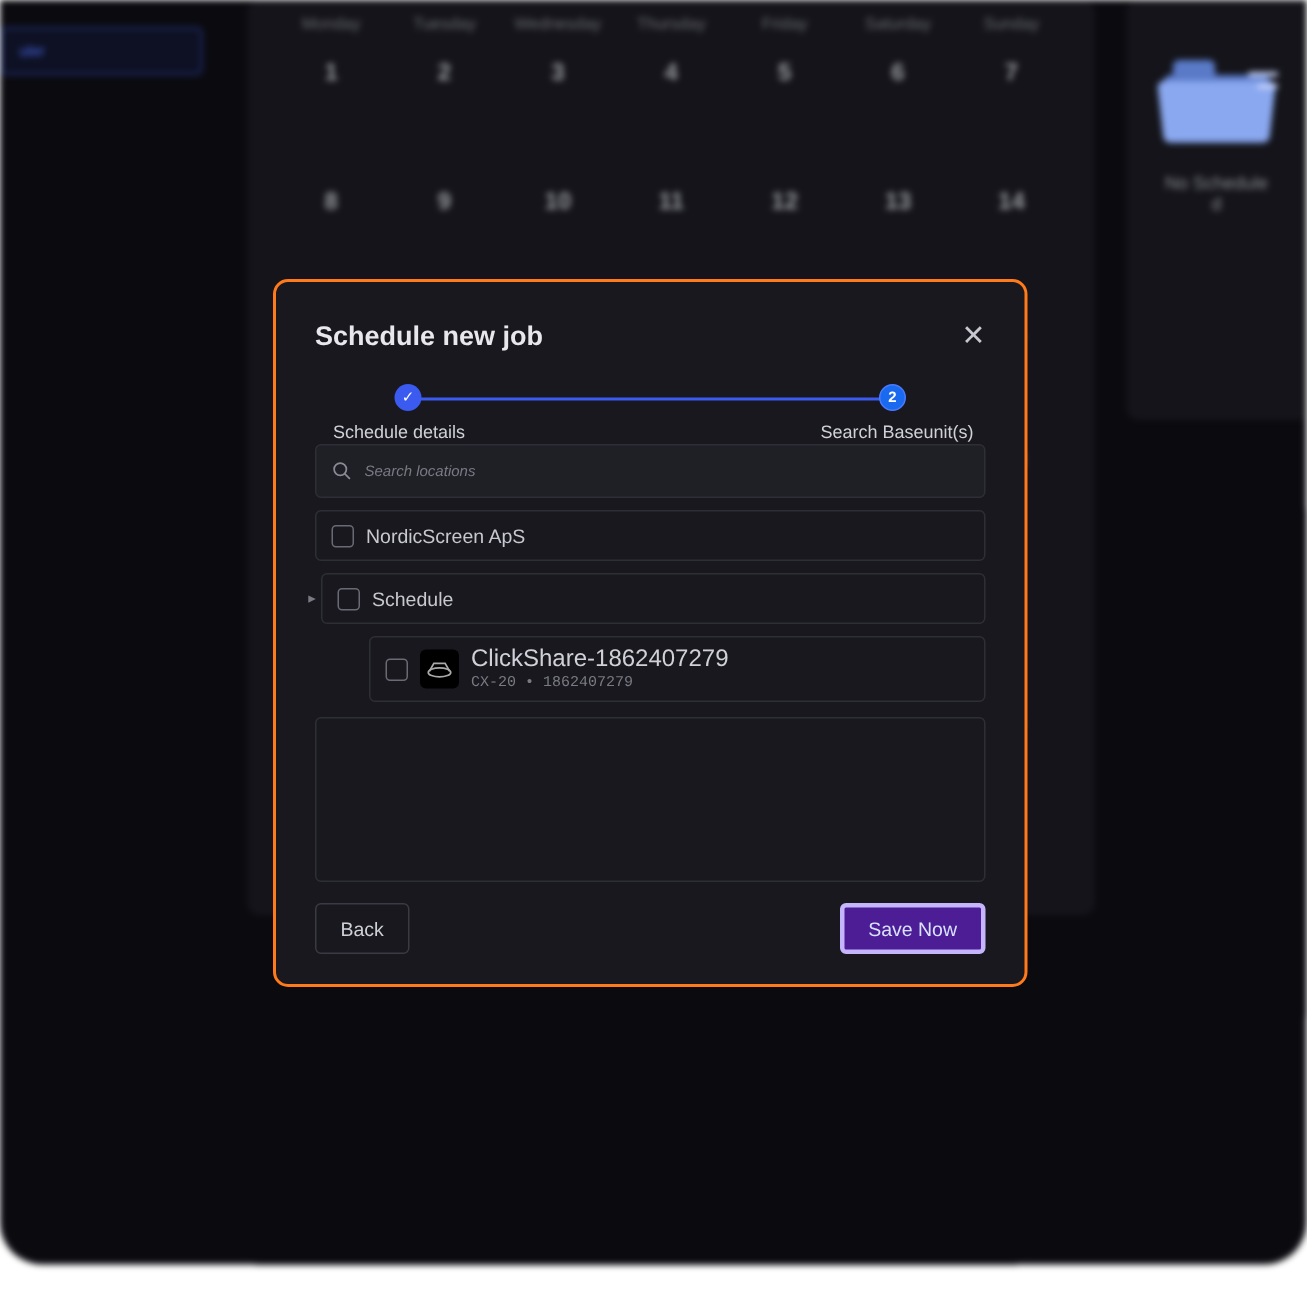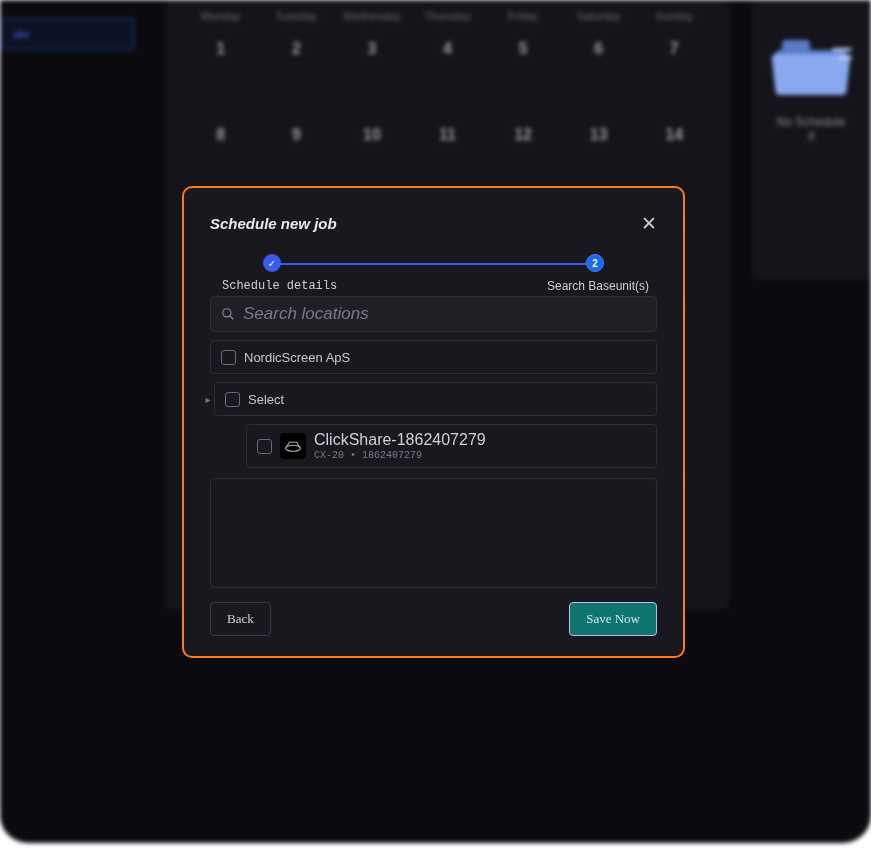--- a/index.html
+++ b/index.html
@@ -78,45 +78,45 @@
       width: 503px;
       height: 472px;
       background: #18181e;
       border: 2px solid #ff7a1a;
       border-radius: 10px;
       padding: 26px 26px 20px 26px;
       display: flex;
       flex-direction: column;
     }
     .modal-header { display: flex; justify-content: space-between; align-items: center; margin-bottom: 20px; }
-    .modal-title { color: #e8e8ec; font-size: 15px; font-weight: 600; font-style: italic; }
+    .modal-title { color: #e8e8ec; font-size: 18px; font-weight: 600; }
     .close-btn { color: #c8c8d0; font-size: 19px; cursor: pointer; background: none; border: none; line-height: 1; }
 
     .stepper { position: relative; height: 44px; margin: 0 48px 14px 48px; }
     .step-line { position: absolute; top: 10px; left: 14px; right: 14px; height: 2px; background: #3a5af0; }
     .step-dot { position: absolute; top: 1px; width: 18px; height: 18px; border-radius: 50%; display: flex; align-items: center; justify-content: center; font-size: 10px; color: #fff; }
     .step-dot.done { left: 5px; background: #3a5af0; }
     .step-dot.current { right: 5px; background: #1a6af0; border: 1px solid #4a7aff; font-weight: 600; }
     .step-label { position: absolute; top: 26px; font-size: 12px; color: #d0d0d8; white-space: nowrap; }
-    .step-label.l1 { left: -36px; font-family: Liberation Mono, monospace; }
+    .step-label.l1 { left: -36px; }
     .step-label.l2 { right: -40px; }
 
     .content-area { flex: 1; display: flex; flex-direction: column; gap: 8px; }
     .search-box {
       display: flex; align-items: center; gap: 8px;
       height: 36px;
       background: #1f1f26;
       border: 1px solid #2e2e36;
       border-radius: 4px;
       padding: 0 10px;
     }
     .search-box svg { flex-shrink: 0; }
     .search-box input {
       flex: 1; background: transparent; border: none; outline: none;
-      color: #c8c8d0; font-size: 17px; font-style: italic;
+      color: #c8c8d0; font-size: 10px; font-style: italic;
     }
     .search-box input::placeholder { color: #7a7a84; font-style: italic; }
 
     .tree-row {
       display: flex; align-items: center; gap: 8px;
       height: 34px;
       border: 1px solid #2e2e36;
       border-radius: 4px;
       padding: 0 10px;
       color: #c8c8d0;
@@ -133,22 +133,22 @@
     .device-meta { display: flex; flex-direction: column; line-height: 1.2; }
     .device-name { font-size: 16px; color: #d0d0d8; }
     .device-sub { font-size: 10px; color: #7a7a84; font-family: Liberation Mono, monospace; }
     .spacer { flex: 1; border: 1px solid #2e2e36; border-radius: 4px; margin-top: 2px; min-height: 110px; }
 
     .modal-footer { display: flex; justify-content: space-between; margin-top: 14px; }
     .btn {
       height: 34px; padding: 0 16px; border-radius: 4px; font-size: 13px; font-weight: 500;
       cursor: pointer; display: flex; align-items: center;
     }
-    .btn-back { background: transparent; border: 1px solid #3a3a44; color: #d0d0d8; font-family: Liberation Serif, serif; }
-    .btn-primary { background: #0f766e; border: 1px solid #c4b5fd; color: #d8e2ff; font-family: Liberation Serif, serif; }
+    .btn-back { background: transparent; border: 1px solid #3a3a44; color: #d0d0d8; }
+    .btn-primary { background: #4c1d95; border: 3px solid #c4b5fd; color: #d8e2ff; }
   </style>
 </head>
 <body>
 
 <div class="app-background">
   <div class="sidebar-item-bg">
     <span>uler</span>
   </div>
   <div class="calendar-bg">
     <div class="cal-headers">
@@ -259,21 +259,21 @@
 
     <div class="tree-row">
       <div class="checkbox"></div>
       <span>NordicScreen ApS</span>
     </div>
 
     <div class="level-1-wrap">
       <div class="expand-chevron">▸</div>
       <div class="tree-row" style="flex:1;">
         <div class="checkbox"></div>
-        <span>Select</span>
+        <span>Schedule</span>
       </div>
     </div>
 
     <div class="tree-row level-2">
       <div class="checkbox"></div>
       <div class="device-icon">
         <svg width="18" height="12" viewBox="0 0 24 16" fill="none" stroke="#aaa" stroke-width="1.5">
           <ellipse cx="12" cy="11" rx="10" ry="4"></ellipse>
           <path d="M3 10 L7 3 L17 3 L21 10"></path>
         </svg>

